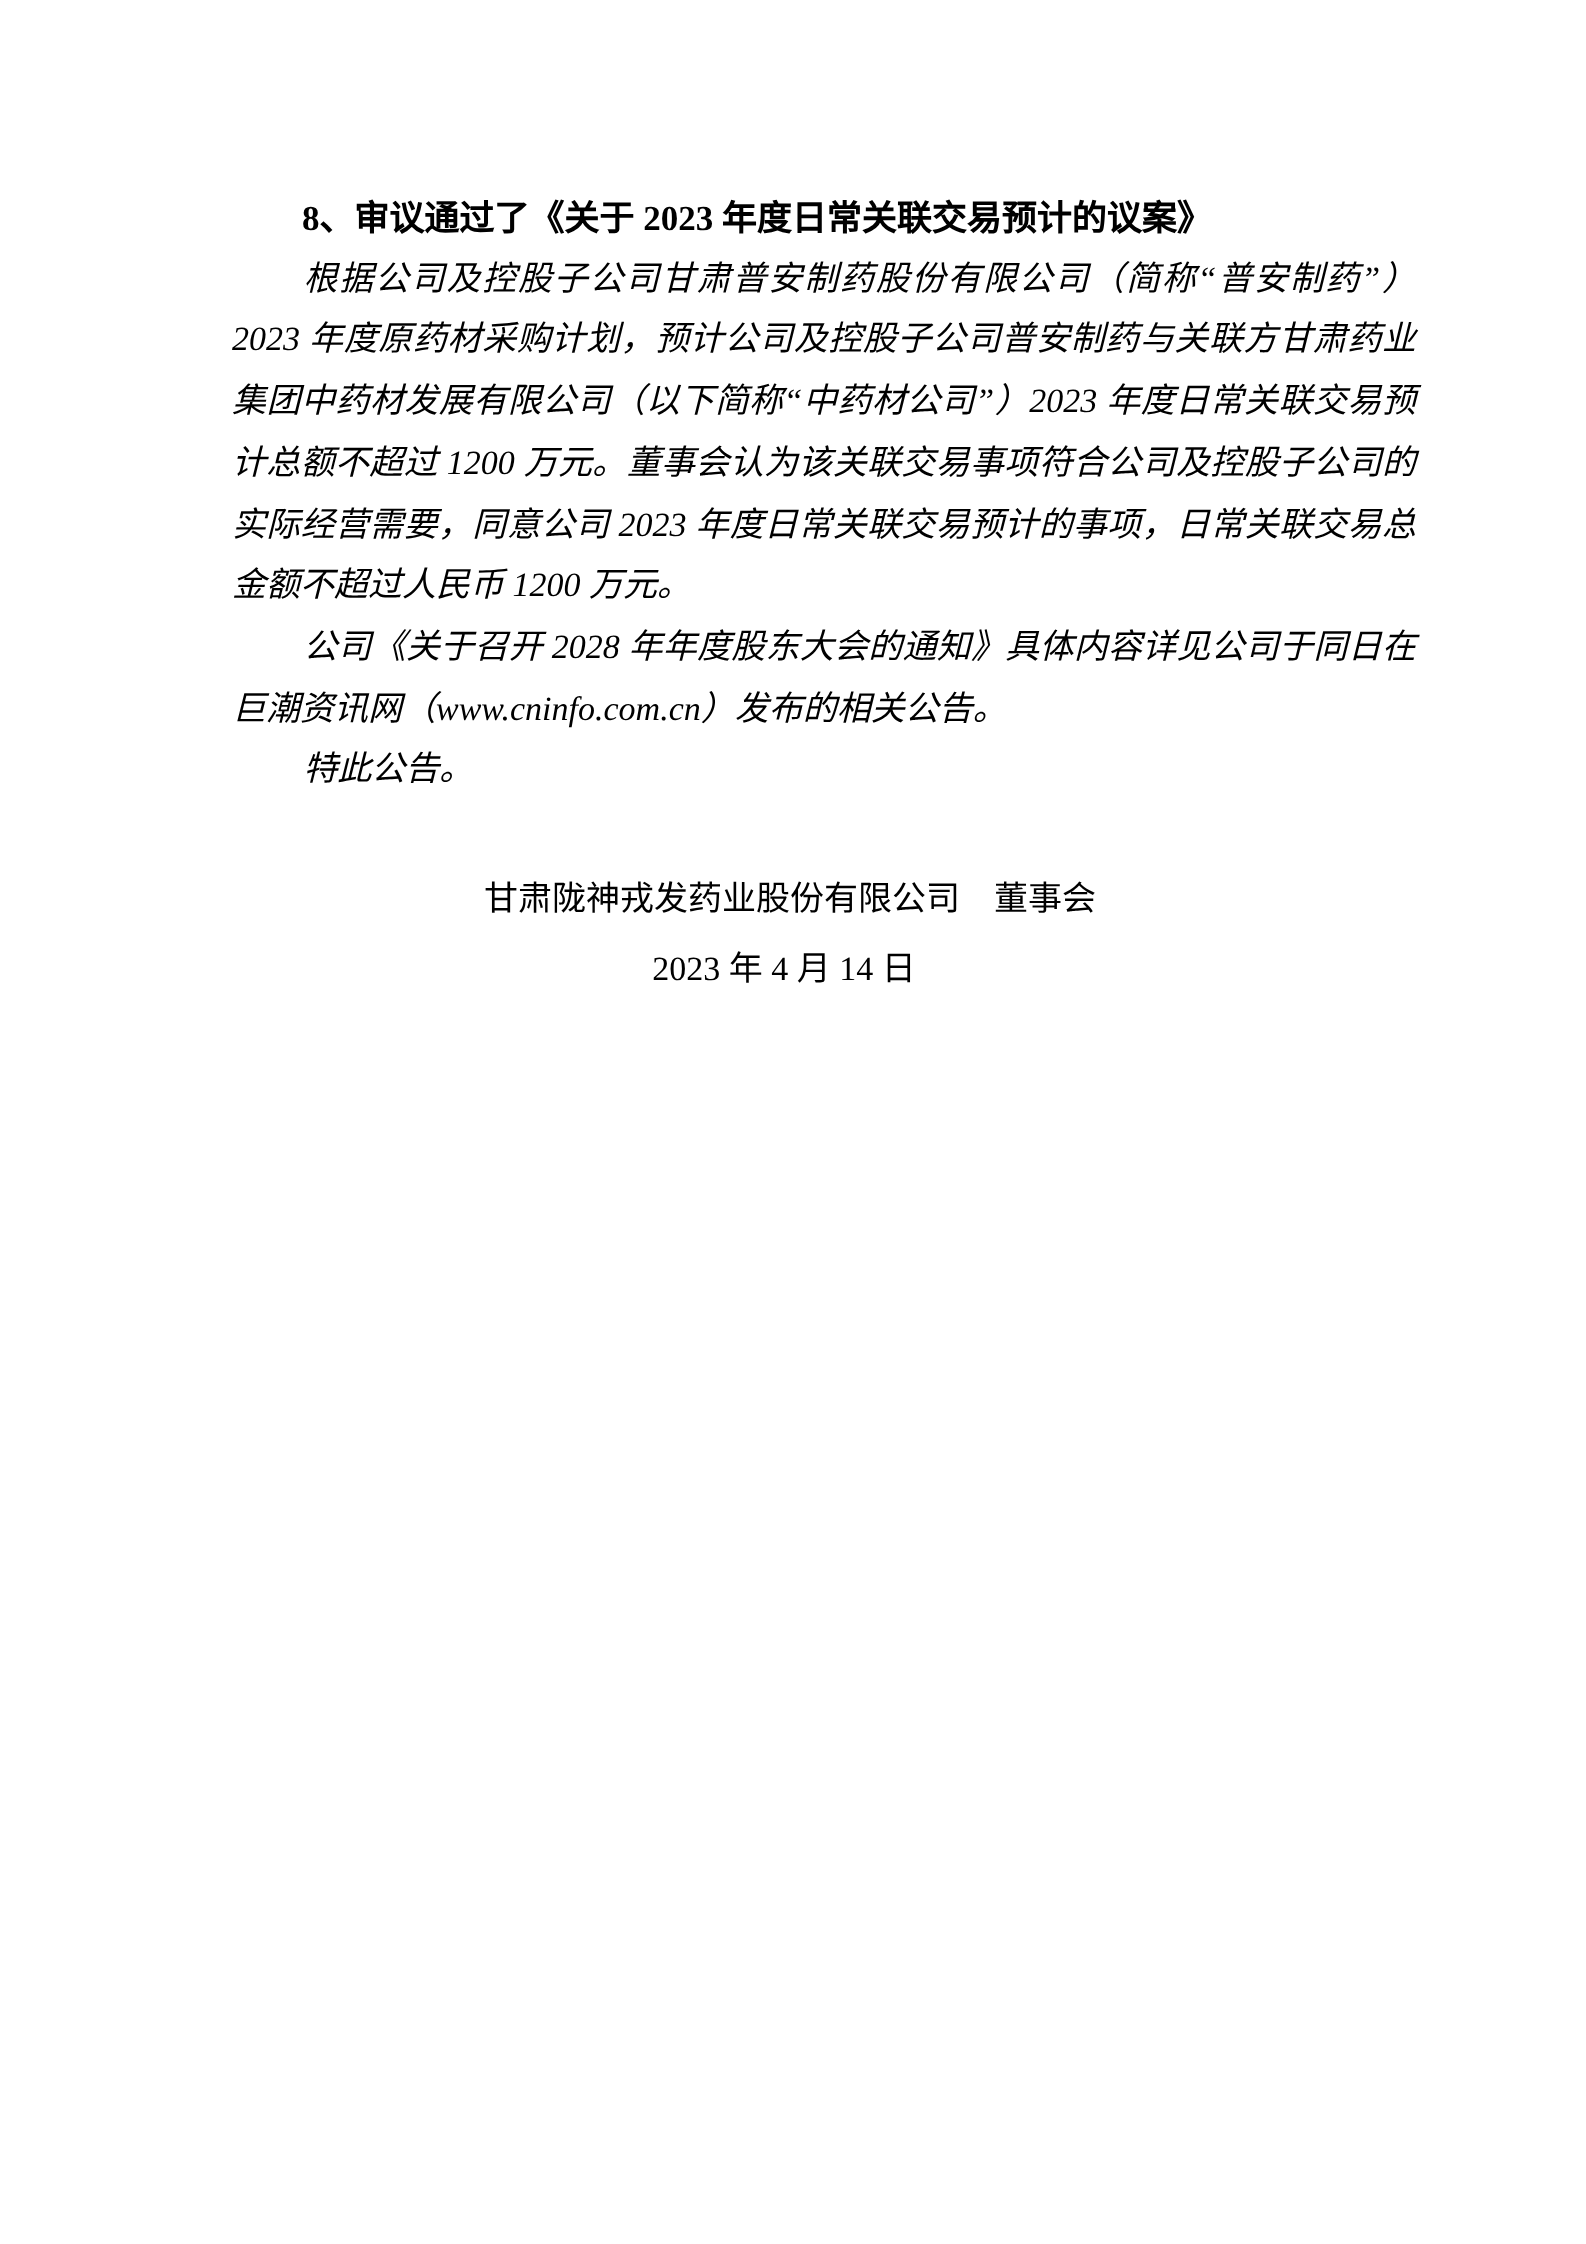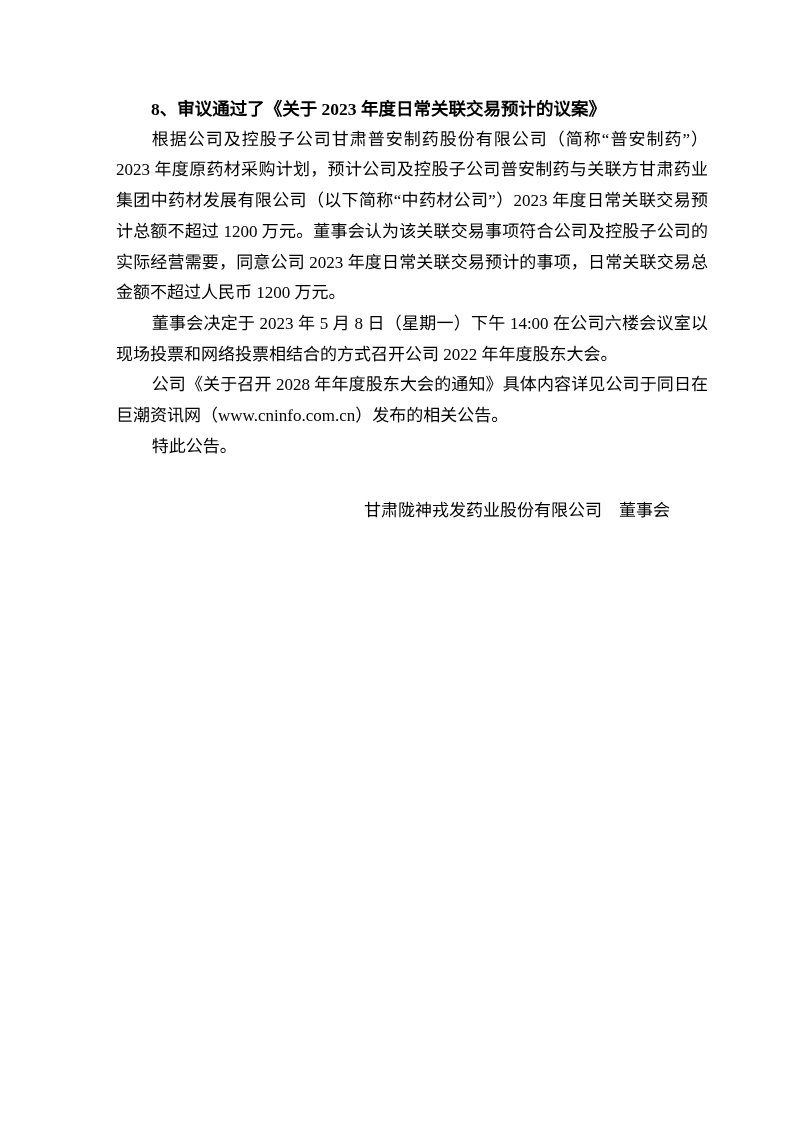--- a/index.html
+++ b/index.html
@@ -31,53 +31,54 @@
     text-indent: 2em;
     line-height: 30.7px;
     text-align: left;
   }
   .heading.spaced {
     margin-top: 11px;
   }
   .para {
     margin: 0;
     text-indent: 2.1em;
+    font-style: italic;
   }
   .signature {
     margin-top: 34px;
     text-align: right;
   }
   .sig-line {
     margin: 4px;
     text-indent: 0;
-    text-align: right;
+    text-align: center;
   }
   .sig-company { padding-right: 34px; }
   .sig-date    { padding-right: 40px; }
 </style>
 </head>
 <body>
 
 <div class="page">
   <div class="content">
 
     <h3 class="heading">8、审议通过了《关于 2023 年度日常关联交易预计的议案》</h3>
 
     <p class="para">根据公司及控股子公司甘肃普安制药股份有限公司（简称“普安制药”）2023 年度原药材采购计划，预计公司及控股子公司普安制药与关联方甘肃药业集团中药材发展有限公司（以下简称“中药材公司”）2023 年度日常关联交易预计总额不超过 1200 万元。董事会认为该关联交易事项符合公司及控股子公司的实际经营需要，同意公司 2023 年度日常关联交易预计的事项，日常关联交易总金额不超过人民币 1200 万元。</p>
 
 
 
 
 
 
-    <p class="para">董事会决定于 2023 年 5 月 8 日（星期一）下午 14:00 在公司六楼会议室以现场投票和网络投票相结合的方式召开公司 2022 年年度股东大会。</p>
 
     <p class="para">公司《关于召开 2028 年年度股东大会的通知》具体内容详见公司于同日在巨潮资讯网（www.cninfo.com.cn）发布的相关公告。</p>
 
 
     <p class="para">特此公告。</p>
 
     <div class="signature">
       <p class="sig-line sig-company">甘肃陇神戎发药业股份有限公司　董事会</p>
+      <p class="sig-line sig-date">2023 年 4 月 14 日</p>
     </div>
 
   </div>
 </div>
 
 </body></html>

